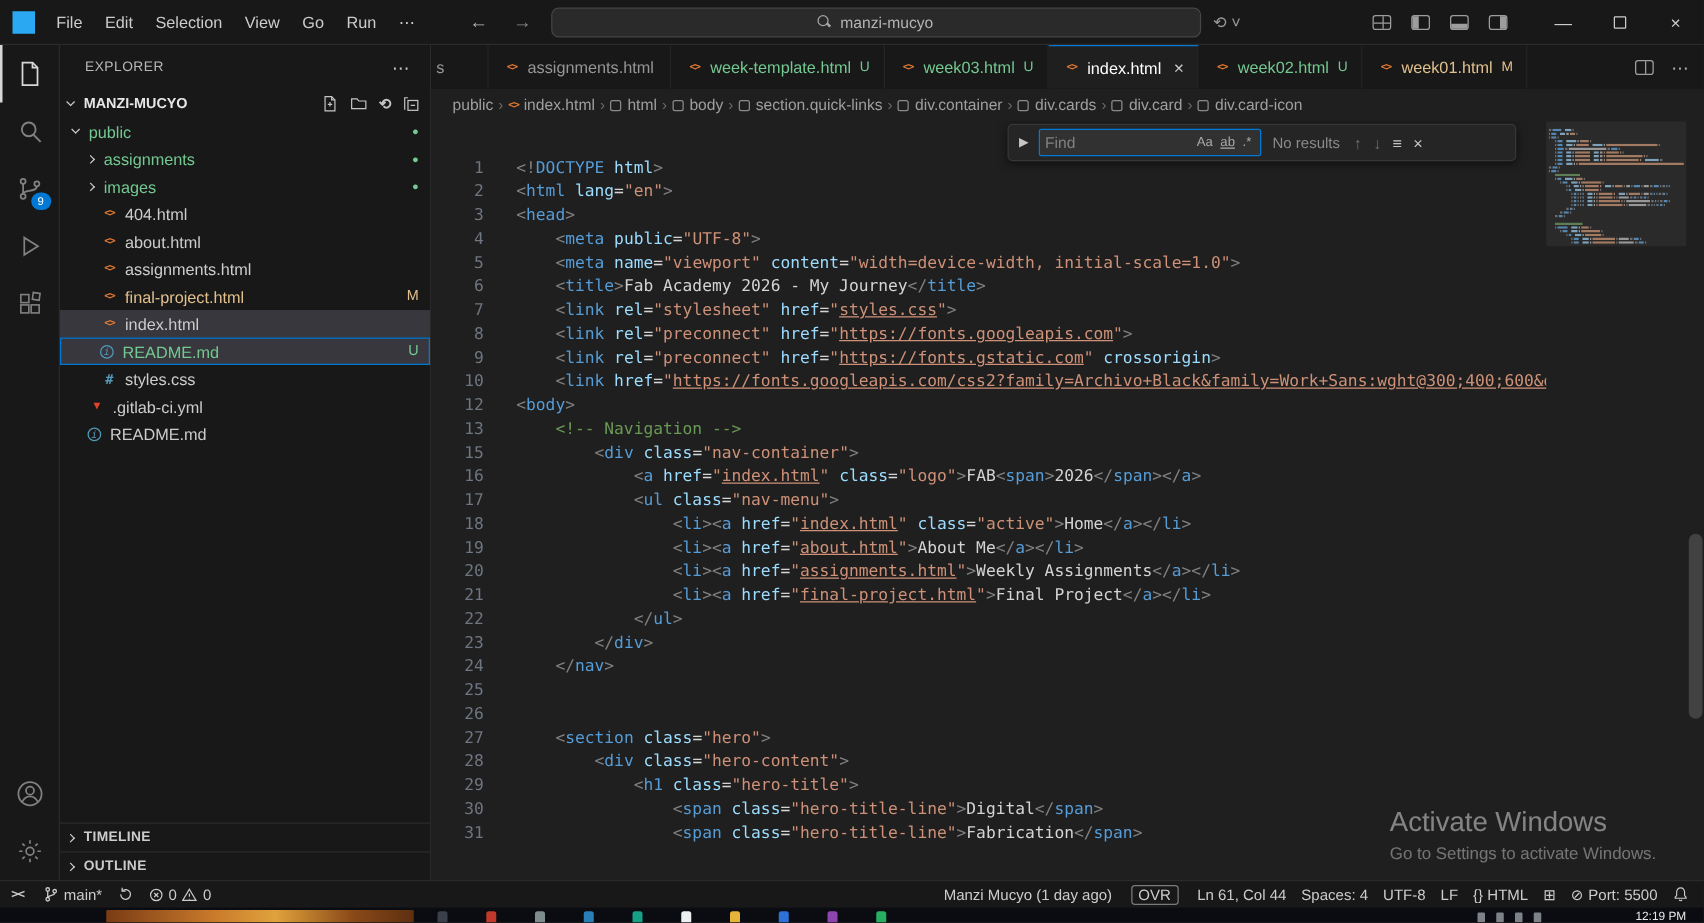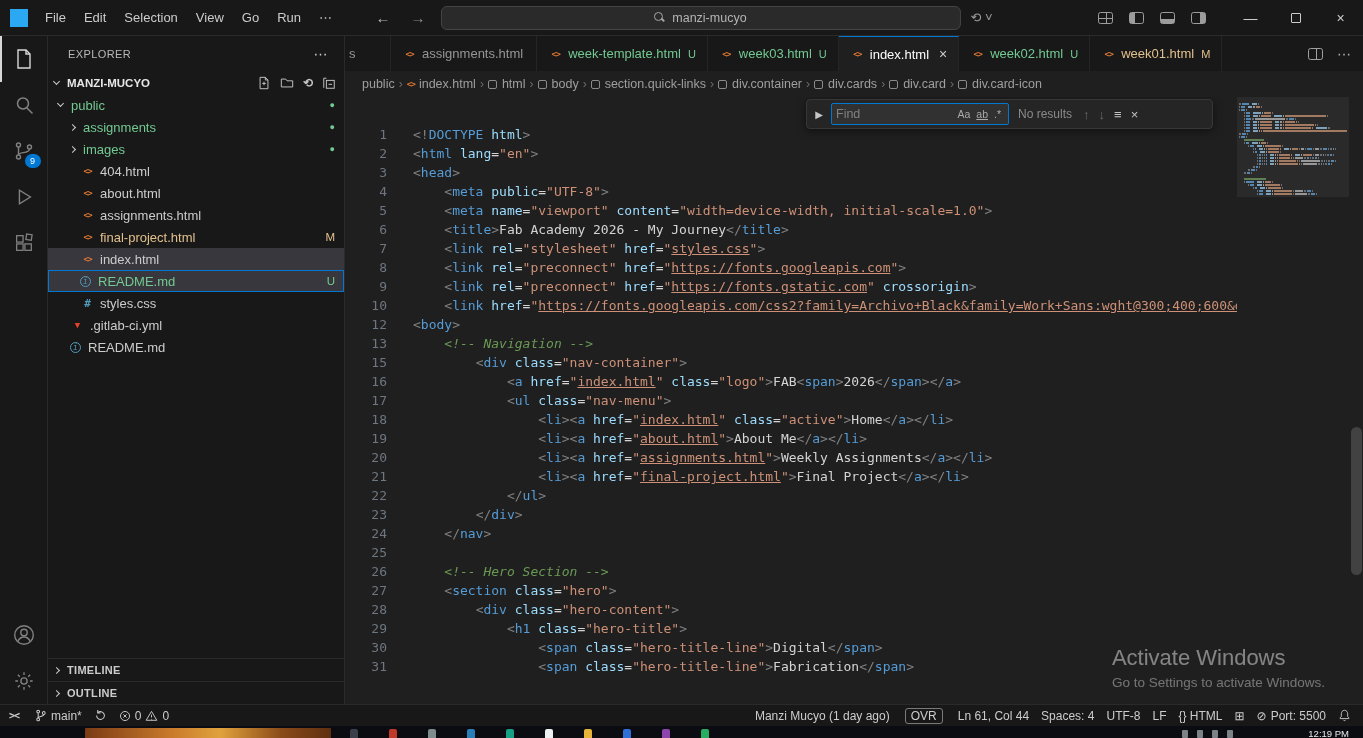--- a/index.html
+++ b/index.html
@@ -110,21 +110,21 @@
   .bc-sep { color:#6b6b6b; padding:0 4px; font-size:12px; }
   .bc-sym { width:9px; height:9px; border:1px solid #8a8a8a; border-radius:2px; display:inline-block; margin-right:5px; }
   .bc-item .fi { margin-right:4px; width:auto; }
 
   .editor { position:relative; flex:1; background:#1f1f1f; overflow:hidden; }
   .code { position:absolute; left:0; top:28px; right:130px; font:13px/19px "DejaVu Sans Mono",monospace; }
   .code-line { display:flex; height:19px; }
   .ln { width:42px; flex:none; text-align:right; color:#6e7681; }
   .lc { padding-left:26px; white-space:pre; }
   .tk-p { color:#808080; } .tk-t { color:#569cd6; } .tk-a { color:#9cdcfe; }
-  .tk-s { color:#ce9178; } .tk-x { color:#d4d4d4; } .tk-c { color:#6a9955;font-style:italic; }
+  .tk-s { color:#ce9178; } .tk-x { color:#d4d4d4; } .tk-c { color:#6a9955; }
   .tk-u { color:#ce9178; text-decoration:underline; }
 
   
   .find { position:absolute; top:2px; right:150px; width:407px; height:30px; background:#252526;
           border:1px solid #373737; border-radius:4px; box-shadow:0 2px 8px rgba(0,0,0,.5);
           display:flex; align-items:center; padding:0 5px; gap:5px; z-index:5; }
   .find-toggle { width:14px; color:#c5c5c5; font-size:10px; cursor:pointer; text-align:center; }
   .find-inputwrap { width:178px; height:22px; background:#313131; border:1px solid #0078d4; border-radius:2px;
                     display:flex; align-items:center; padding:0 4px; }
   .find-input { flex:1; min-width:0; background:transparent; border:none; outline:none;
@@ -532,21 +532,20 @@
             <div class="code-line">
               <span class="ln">24</span>
               <span class="lc"><span class="tk-x">    </span><span class="tk-p">&lt;/</span><span class="tk-t">nav</span><span class="tk-p">&gt;</span></span>
             </div>
             <div class="code-line">
               <span class="ln">25</span>
               <span class="lc"></span>
             </div>
             <div class="code-line">
               <span class="ln">26</span>
-              <span class="lc"><span class="tk-x">    </span><span class="tk-c">&lt;!-- Hero Section --&gt;</span></span>
             </div>
             <div class="code-line">
               <span class="ln">27</span>
               <span class="lc"><span class="tk-x">    </span><span class="tk-p">&lt;</span><span class="tk-t">section</span><span class="tk-x"> </span><span class="tk-a">class</span><span class="tk-x">=</span><span class="tk-s">"hero"</span><span class="tk-p">&gt;</span></span>
             </div>
             <div class="code-line">
               <span class="ln">28</span>
               <span class="lc"><span class="tk-x">        </span><span class="tk-p">&lt;</span><span class="tk-t">div</span><span class="tk-x"> </span><span class="tk-a">class</span><span class="tk-x">=</span><span class="tk-s">"hero-content"</span><span class="tk-p">&gt;</span></span>
             </div>
             <div class="code-line">

